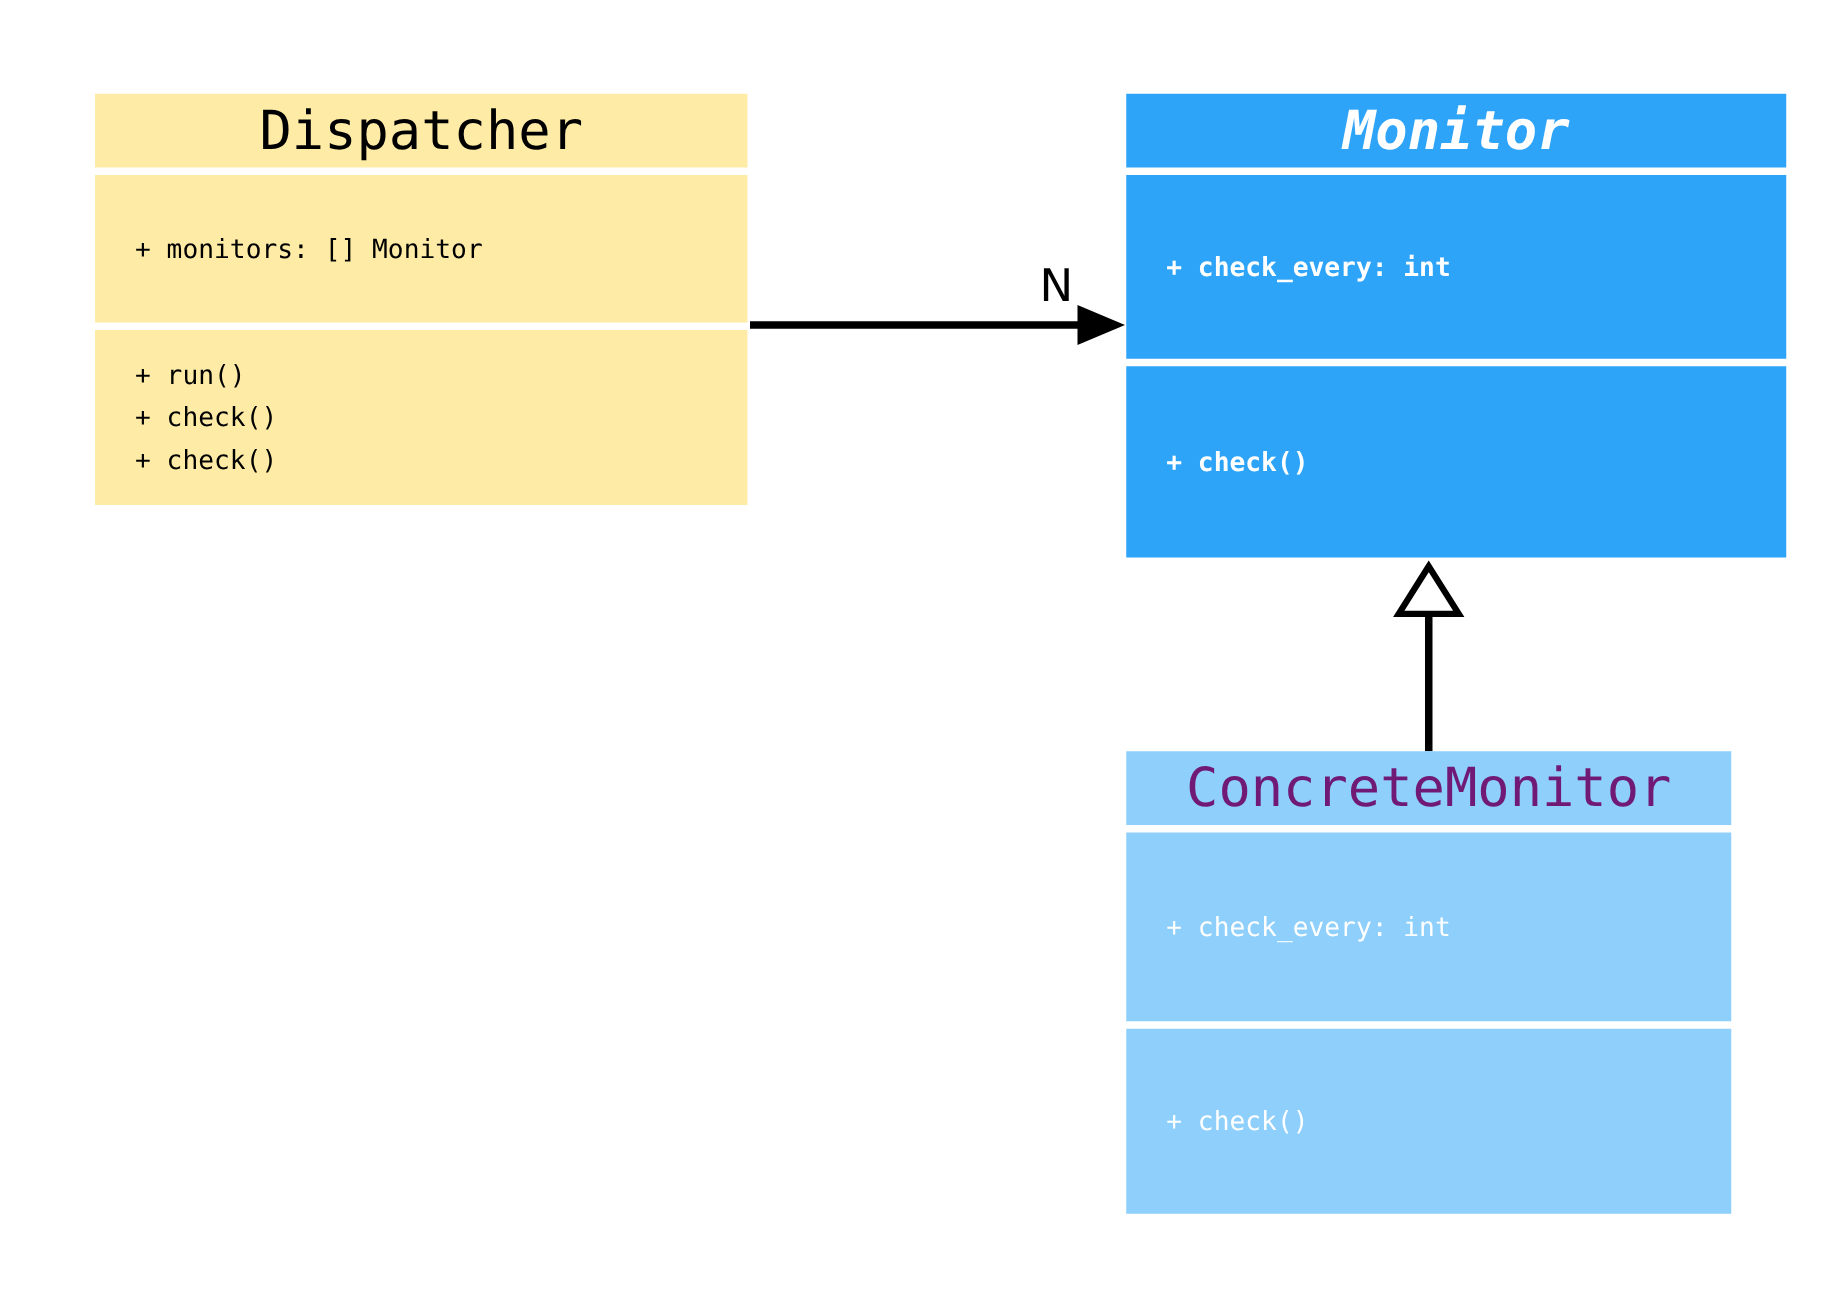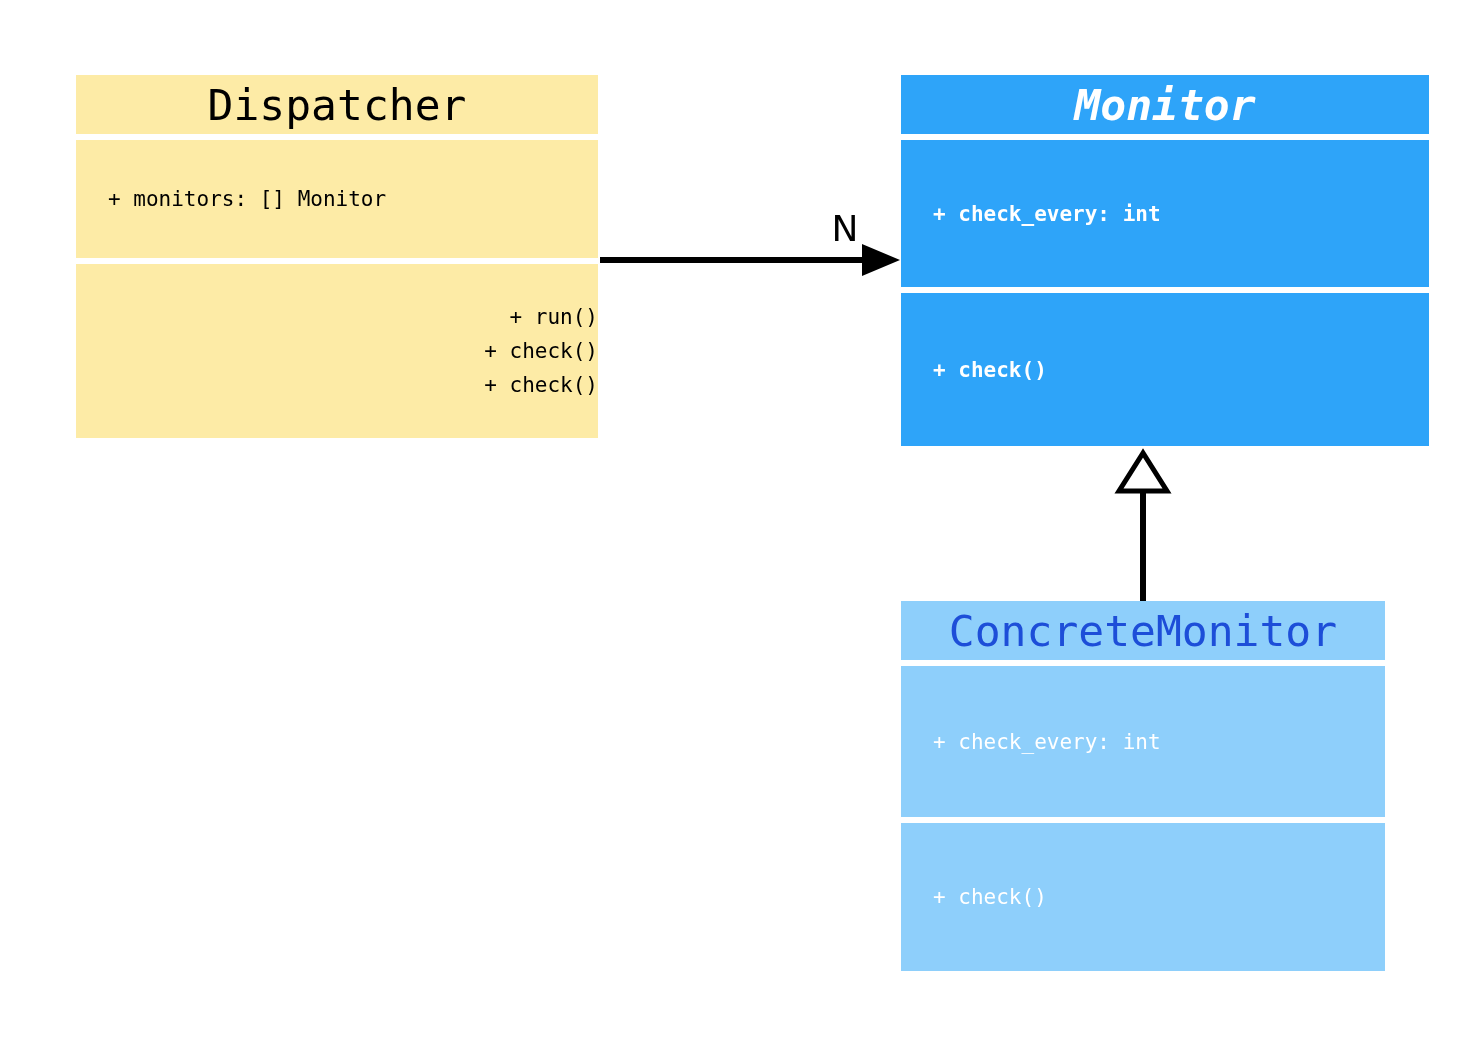--- a/index.html
+++ b/index.html
@@ -48,21 +48,21 @@
   .sec.body .line {
     line-height: 34px;
     white-space: pre;
   }
   .italic { font-style: italic; }
 
   
   #box-dispatcher { left: 76px; top: 75px; width: 522px; }
   #box-dispatcher .title   { height: 59px; }
   #box-dispatcher .attrs   { height: 118px; }
-  #box-dispatcher .methods { height: 174px; align-items: flex-end; }
+  #box-dispatcher .methods { height: 140px; }
 
   
   #box-monitor { left: 901px; top: 75px; width: 528px; font-weight: bold; }
   #box-monitor .title   { height: 59px; }
   #box-monitor .attrs   { height: 147px; }
   #box-monitor .methods { height: 153px; }
 
   
   #box-concrete-monitor { left: 901px; top: 601px; width: 484px; }
   #box-concrete-monitor .title   { height: 59px; }
@@ -114,21 +114,21 @@
     </div>
     <div class="sec body attrs" style="background: rgb(46, 164, 249); color: rgb(255, 255, 255);">
       <div class="line">+ check_every: int</div>
     </div>
     <div class="sec body methods" style="background: rgb(46, 164, 249); color: rgb(255, 255, 255);">
       <div class="line">+ check()</div>
     </div>
   </div>
 
   <div class="class-box" id="box-concrete-monitor">
-    <div class="sec title" style="background: rgb(142, 207, 251); color: #1d4ed8;">
+    <div class="sec title" style="background: rgb(142, 207, 251); color: #701a75;">
       <span>ConcreteMonitor</span>
     </div>
     <div class="sec body attrs" style="background: rgb(142, 207, 251); color: rgb(255, 255, 255);">
       <div class="line">+ check_every: int</div>
     </div>
     <div class="sec body methods" style="background: rgb(142, 207, 251); color: rgb(255, 255, 255);">
       <div class="line">+ check()</div>
     </div>
   </div>
 

